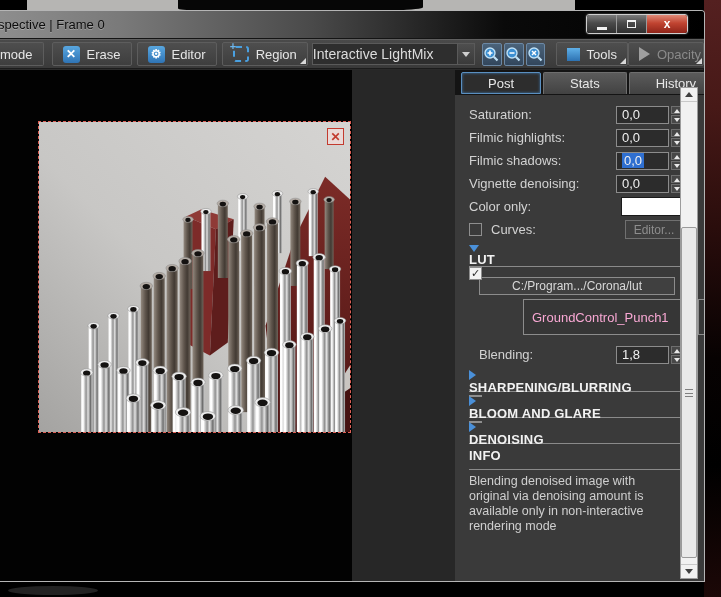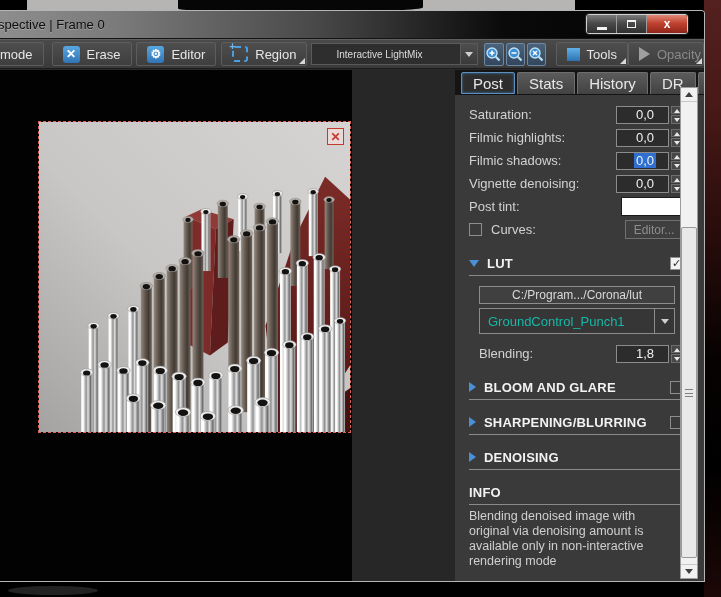--- a/index.html
+++ b/index.html
@@ -43,21 +43,21 @@
     background:linear-gradient(#4e4e4e,#3e3e3e); border:1px solid #5d5d5d; border-radius:2px;
     color:#e6e6e6; font-size:13px; position:relative; cursor:default; }
   .tbtn.partial { width:58px; justify-content:flex-end; border-left:none; border-radius:0 2px 2px 0; margin-right:8px; }
   .blue-ic { width:17px; height:17px; background:linear-gradient(#59a7e0,#2f74b5); border-radius:3px;
     display:flex; align-items:center; justify-content:center; color:#fff; font-size:12px; font-weight:bold; }
   .region-ic { width:16px; height:16px; border:2px dashed #4aa0e0; border-radius:3px; position:relative; }
   .region-ic::before { content:"+"; position:absolute; left:-5px; top:-8px; color:#6db6ec; font-size:11px; font-weight:bold; }
   .corner-tri { position:absolute; right:1px; bottom:1px; width:0; height:0;
     border-left:6px solid transparent; border-bottom:6px solid #d8d8d8; }
   .combo { height:22px; width:172px; margin-left:4px; background:#2e2e2e; border:1px solid #5a5a5a;
-    color:#dcdcdc; font-size:10px; display:flex; align-items:center; padding:0 24px; }
+    color:#dcdcdc; font-size:14px; display:flex; align-items:center; padding:0 0; }
   .combo-arrow { height:22px; width:20px; background:linear-gradient(#4e4e4e,#3a3a3a); border:1px solid #5a5a5a;
     border-left:none; display:flex; align-items:center; justify-content:center; }
   .tri-dn { width:0; height:0; border-left:4px solid transparent; border-right:4px solid transparent; border-top:5px solid #cfcfcf; }
   .zoombtn { width:23px; height:23px; margin-left:2px; background:linear-gradient(#4b637a,#32465c);
     border:1px solid #6b88a5; border-radius:2px; display:flex; align-items:center; justify-content:center; }
   .stop-ic { width:13px; height:13px; background:linear-gradient(#5fb0e8,#2d72b2); }
   .render-ic { width:0; height:0; border-top:7px solid transparent; border-bottom:7px solid transparent; border-left:11px solid #9f9f9f; }
   .tbtn.disabled { color:#8a8a8a; }
   .sep-sp { width:6px; }
 
@@ -70,57 +70,57 @@
   .render-region { position:absolute; left:48px; top:51px; width:313px; height:312px;
     border:1px dashed #dd5f55; }
   .render-region svg { display:block; width:100%; height:100%; }
   .region-close { position:absolute; top:6px; right:6px; width:17px; height:17px;
     background:#ead9d7; border:1px solid #c23a2e; color:#c23a2e; font-size:12px; font-weight:bold;
     display:flex; align-items:center; justify-content:center; line-height:1; cursor:default; }
 
   
   .panel { position:absolute; left:465px; top:0; right:0; bottom:0; background:#141414; }
   .tabs { position:absolute; left:6px; top:2px; display:flex; gap:2px; }
-  .tab { height:22px; padding:0 11px; display:flex; align-items:center; font-size:15px; color:#e8e8e8;
+  .tab { height:22px; padding:0 26px; display:flex; align-items:center; font-size:13px; color:#e8e8e8;
     background:linear-gradient(#5b5b5b,#424242); border:1px solid #6e6e6e; border-bottom:none;
     border-radius:2px 2px 0 0; cursor:default; }
   .tab.active { background:#2d2d2d; border:1px solid #5a8fc0; box-shadow:0 0 3px #3f77ad inset; }
   .panel-body { position:absolute; left:0; top:25px; right:0; bottom:0; background:#3a3a3a;
     padding:8px 0 0 14px; color:#d2d2d2; font-size:13px; overflow:hidden; }
 
   .prow { display:flex; align-items:center; height:23px; width:214px; }
   .plabel { flex:1; }
   .pinput { width:53px; height:18px; background:#2c2c2c; border:1px solid #8c8c8c;
-    display:flex; align-items:center; padding-left:5px; color:#f0f0f0;justify-content:center; }
+    display:flex; align-items:center; padding-left:5px; color:#f0f0f0; }
   .pinput .sel { background:#2f6fd0; padding:0 2px; }
   .spin { width:12px; height:18px; margin-left:2px; display:flex; flex-direction:column; gap:1px; }
   .spin i { flex:1; background:#474747; border:1px solid #6e6e6e; position:relative; }
   .spin i::after { content:""; position:absolute; left:2px; top:2px; width:0; height:0;
     border-left:3px solid transparent; border-right:3px solid transparent; }
   .spin .up::after { border-bottom:4px solid #e8e8e8; }
   .spin .dn::after { border-top:4px solid #e8e8e8; }
   .swatch { width:62px; height:19px; background:#fff; border:1px solid #1a1a1a; }
   .chkbox { width:13px; height:13px; background:#3a3a3a; border:1px solid #8e8e8e;
     display:flex; align-items:center; justify-content:center; font-size:11px; color:#2a2a2a; }
   .chkbox.checked { background:#f2f2f2; }
   .btn-editor { width:58px; height:19px; background:#3f3f3f; border:1px solid #707070;
     color:#8d8d8d; font-size:12px; display:flex; align-items:center; justify-content:center; }
 
   .sect { width:214px; }
-  .sect-head { display:flex; align-items:center; height:18px; margin-top:13px; }
+  .sect-head { display:flex; align-items:flex-start; height:18px; margin-top:4px;flex-direction:column; }
   .tri-exp { width:0; height:0; margin-right:8px; }
   .tri-exp.open { border-left:5px solid transparent; border-right:5px solid transparent; border-top:7px solid #4a90d9; }
   .tri-exp.closed { border-top:5px solid transparent; border-bottom:5px solid transparent; border-left:7px solid #4a90d9; }
   .sect-title { flex:1; font-weight:bold; color:#f2f2f2; font-size:13px; letter-spacing:0.2px; }
   .sect-sep { width:214px; border-bottom:1px solid #8a8a8a; margin-top:3px; }
   .lut-body { padding:10px 0 0 10px; }
   .btn-path { width:196px; height:18px; background:#404040; border:1px solid #8c8c8c;
     color:#d8d8d8; font-size:12px; display:flex; align-items:center; justify-content:center; }
-  .lut-dd { width:196px; height:26px; margin-top:4px; background:#363636; border:1px solid #8c8c8c;
-    display:flex; align-items:center; color:#14b8a6; font-size:13px; }
+  .lut-dd { width:196px; height:36px; margin-top:4px; background:#363636; border:1px solid #8c8c8c;
+    display:flex; align-items:center; color:#f9a8d4; font-size:13px;margin-left:44px; }
   .lut-dd .dd-label { flex:1; padding-left:8px; }
   .dd-arrow { width:20px; height:100%; border-left:1px solid #8c8c8c; display:flex; align-items:center; justify-content:center; }
   .opacity-row { margin-top:8px; width:204px; }
   .info-text { width:204px; margin-top:4px; line-height:15px; font-size:12.5px; color:#cfcfcf; }
 
   
   .scrollbar { position:absolute; right:6px; top:17px; bottom:2px; width:18px; background:#f1f1f1;
     border:1px solid #9c9c9c; }
   .sb-btn { position:absolute; left:0; width:100%; height:14px; background:#f1f1f1; display:flex;
     align-items:center; justify-content:center; }
@@ -451,21 +451,21 @@
             <span class="plabel">Vignette denoising:</span>
             <span class="pinput">
                 <span>0,0</span>
               </span>
             <span class="spin">
                 <i class="up"></i>
                 <i class="dn"></i>
               </span>
           </div>
           <div class="prow">
-            <span class="plabel">Post tint:</span>
+            <span class="plabel">Color only:</span>
             <span class="swatch"></span>
           </div>
           <div class="prow">
             <span class="chkbox" style="margin-right:9px"></span>
             <span class="plabel">Curves:</span>
             <span class="btn-editor">Editor...</span>
           </div>
 
           <div class="sect">
             <div class="sect-head">
@@ -491,30 +491,30 @@
                     <i class="up"></i>
                     <i class="dn"></i>
                   </span>
               </div>
             </div>
           </div>
 
           <div class="sect">
             <div class="sect-head">
               <i class="tri-exp closed"></i>
-              <span class="sect-title">BLOOM AND GLARE</span>
+              <span class="sect-title">SHARPENING/BLURRING</span>
               <span class="chkbox"></span>
             </div>
             <div class="sect-sep"></div>
           </div>
 
           <div class="sect">
             <div class="sect-head">
               <i class="tri-exp closed"></i>
-              <span class="sect-title">SHARPENING/BLURRING</span>
+              <span class="sect-title">BLOOM AND GLARE</span>
               <span class="chkbox"></span>
             </div>
             <div class="sect-sep"></div>
           </div>
 
           <div class="sect">
             <div class="sect-head">
               <i class="tri-exp closed"></i>
               <span class="sect-title">DENOISING</span>
             </div>

